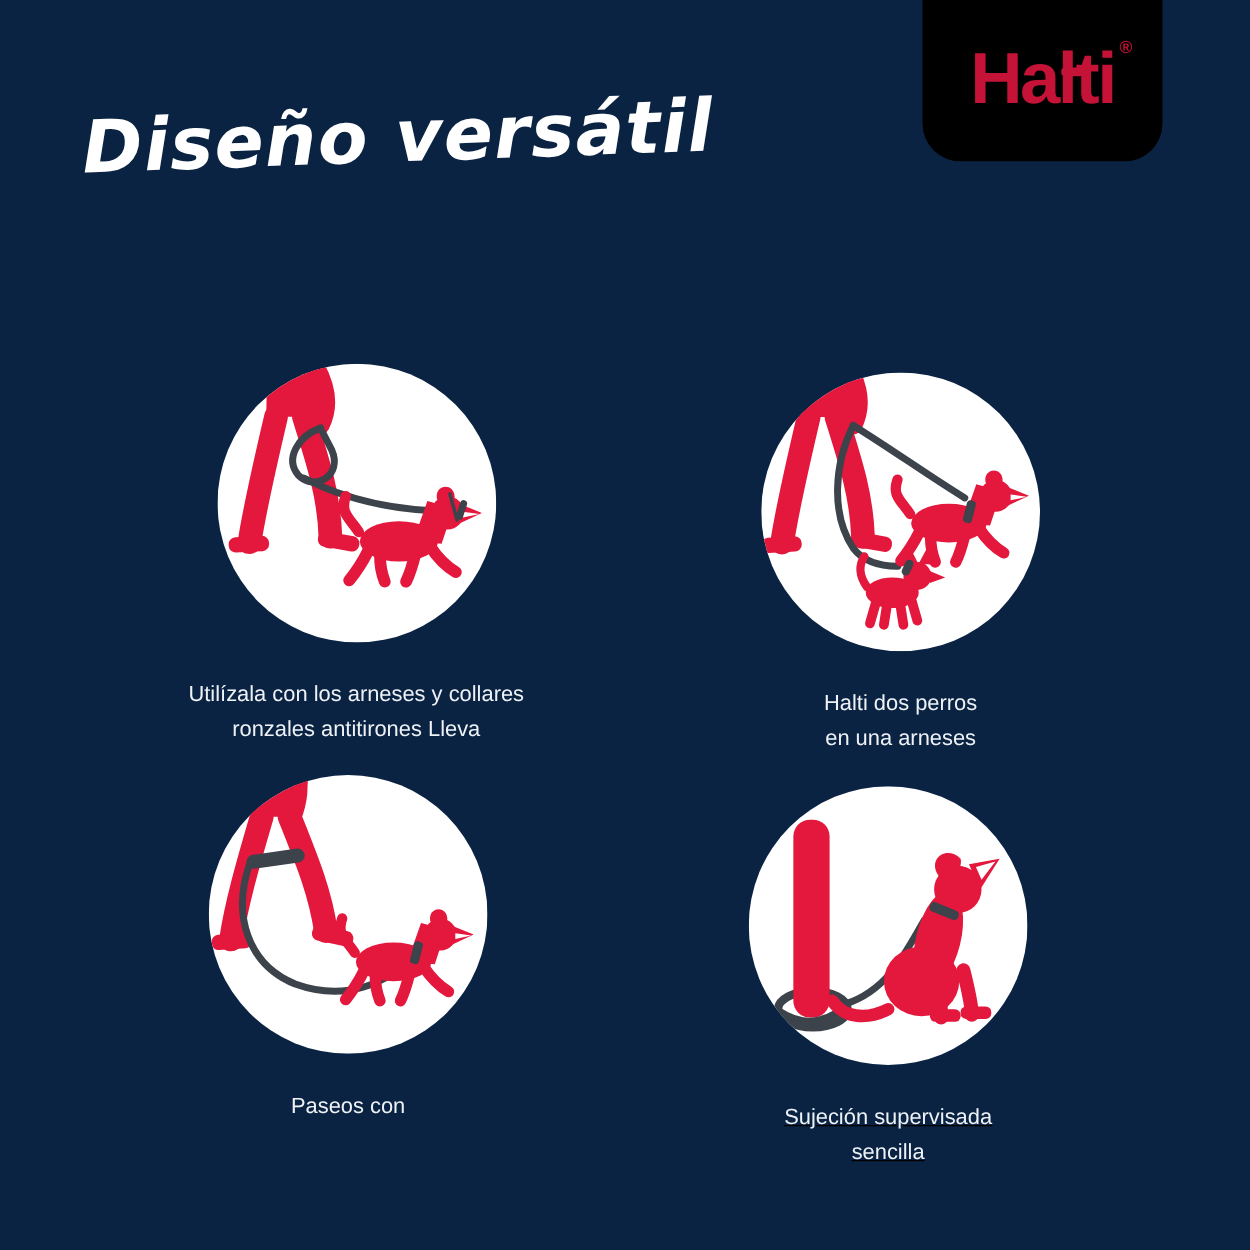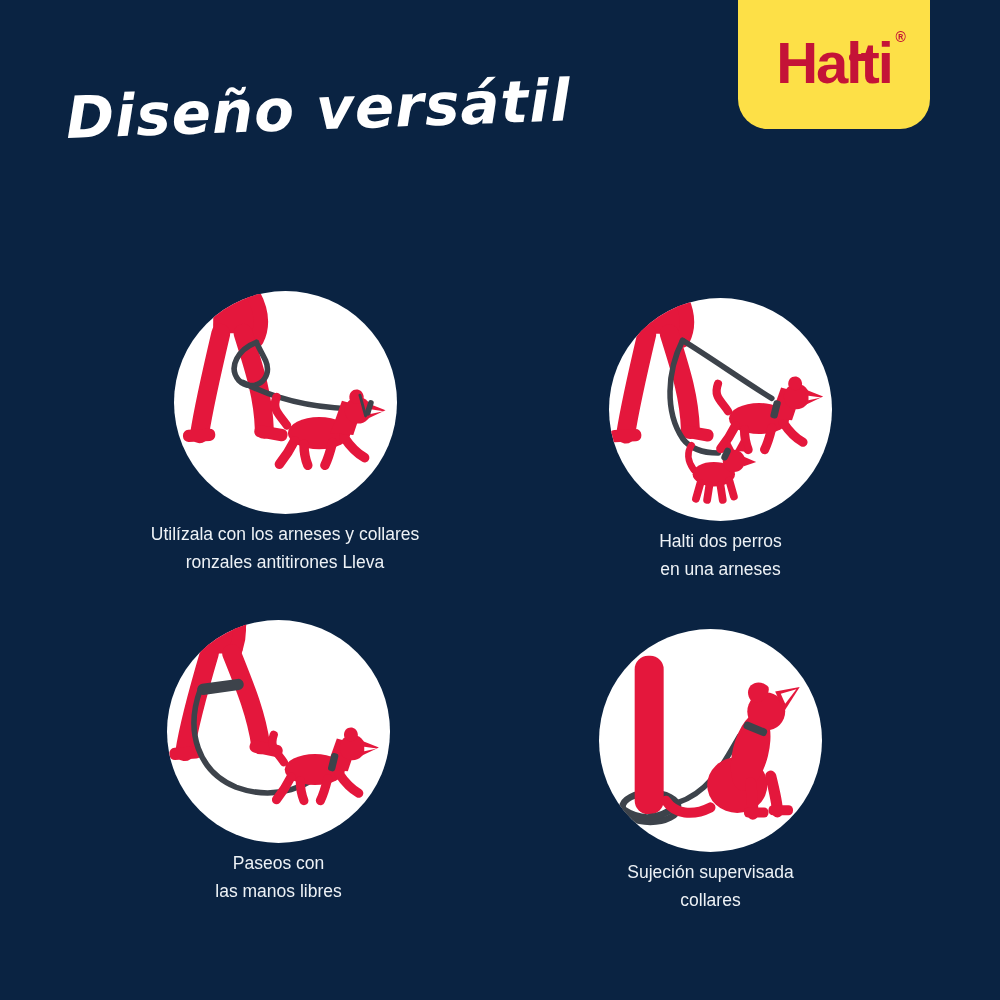--- a/index.html
+++ b/index.html
@@ -20,21 +20,21 @@
     font-weight:bold;
     font-size:58px;
     letter-spacing:1px;
     transform:rotate(-2deg);
     transform-origin:left center;
   }
   
   .logo-tab{
     position:absolute;left:738px;top:0;
     width:192px;height:129px;
-    background:#fde047;
+    background:#000000;
     border-radius:0 0 30px 30px;
     display:flex;align-items:center;justify-content:center;
   }
   .wordmark{
     position:relative;
     color:#c41337;
     font-family:"Liberation Sans", sans-serif;
     font-weight:bold;
     font-size:58px;
     letter-spacing:-2px;
@@ -54,24 +54,24 @@
     font-size:14px;
     font-weight:bold;
     color:#c41337;
     letter-spacing:0;
   }
   
   .feature{position:absolute;text-align:center;}
   .f1{left:120px;top:291px;width:330px;}
   .f2{left:558px;top:298px;width:325px;}
   .f3{left:116px;top:620px;width:325px;}
-  .f4{left:548px;top:629px;width:325px;}
+  .f4{left:548px;top:629px;width:325px;text-decoration:underline;}
   .icon-wrap{display:flex;justify-content:center;}
   .caption{
-    margin-top:6px;
+    margin-top:27px;
     color:#eef2f6;
     font-size:17.5px;
     line-height:28px;
     font-weight:400;
   }
 </style>
 </head>
 <body>
 
 <div class="canvas">
@@ -241,21 +241,20 @@
               <path d="M102,12 L122,20 L103,29 Z"></path>
             </g>
             <path d="M106,19 L120,21 L106,24 Z" fill="#ffffff"></path>
             <rect x="68" y="26" width="8" height="20" rx="3" fill="#3d434b" transform="rotate(14 72 36)"></rect>
           </g>
         </g>
       </svg>
     </div>
     <div class="caption">
       <div>Paseos con</div>
-      <div>las manos libres</div>
     </div>
   </div>
 
   <div class="feature f4">
     <div class="icon-wrap">
       <svg width="223" height="223" viewBox="0 0 200 200">
         <defs>
             <clipPath id="c4">
               <circle cx="100" cy="100" r="100"></circle>
             </clipPath>
@@ -285,17 +284,17 @@
               <rect x="152" y="158" width="22" height="9" rx="4"></rect>
             </g>
             <path d="M163,58 L177,54 L167,67 Z" fill="#ffffff"></path>
             <rect x="129" y="86" width="22" height="7" rx="3" fill="#3d434b" transform="rotate(22 140 90)"></rect>
           </g>
         </g>
       </svg>
     </div>
     <div class="caption">
       <div>Sujeción supervisada</div>
-      <div>collares</div>
+      <div>sencilla</div>
     </div>
   </div>
 
 </div>
 
 </body></html>

